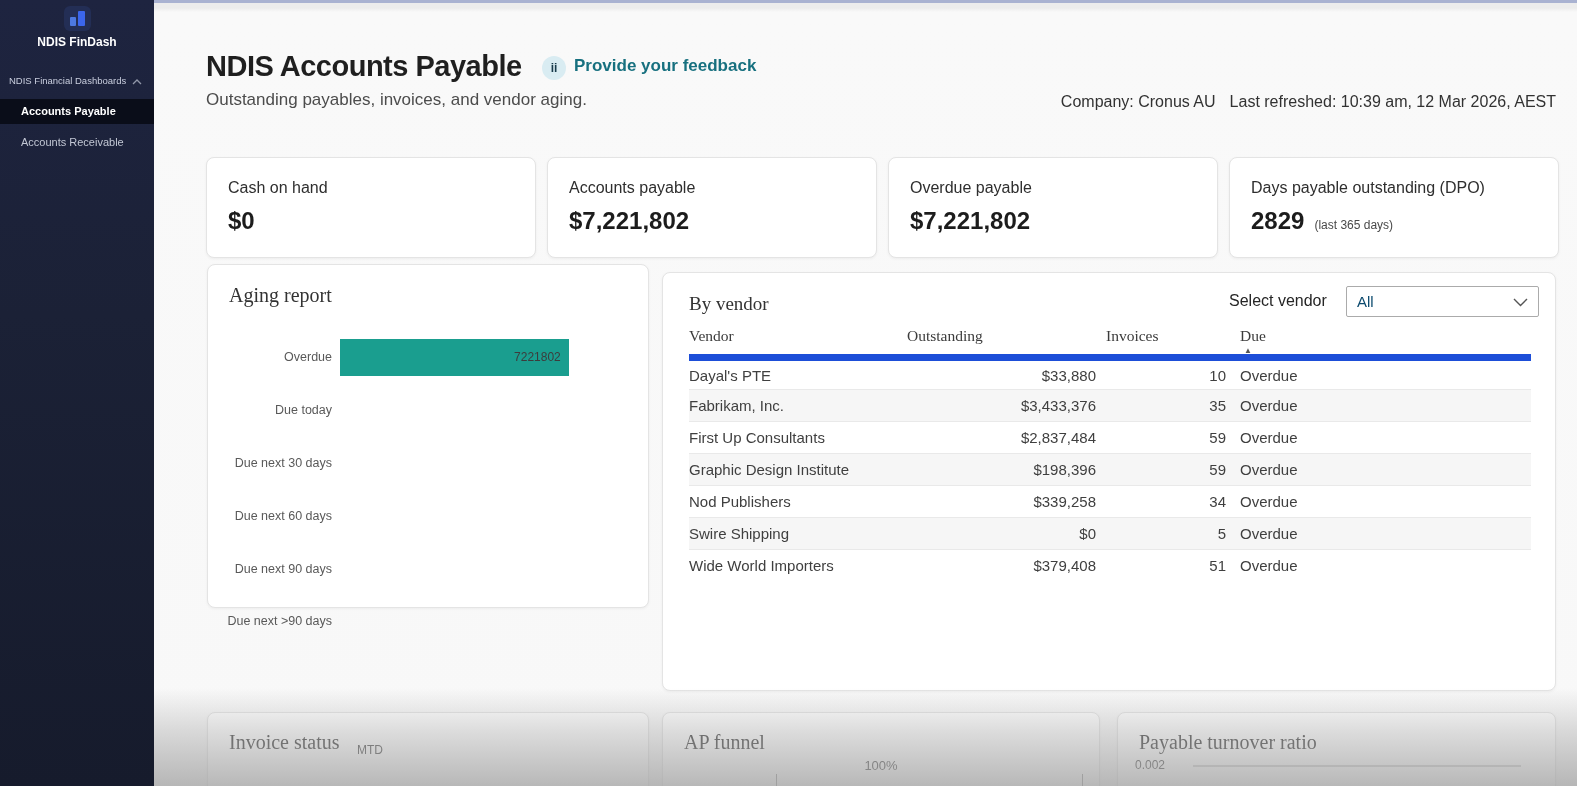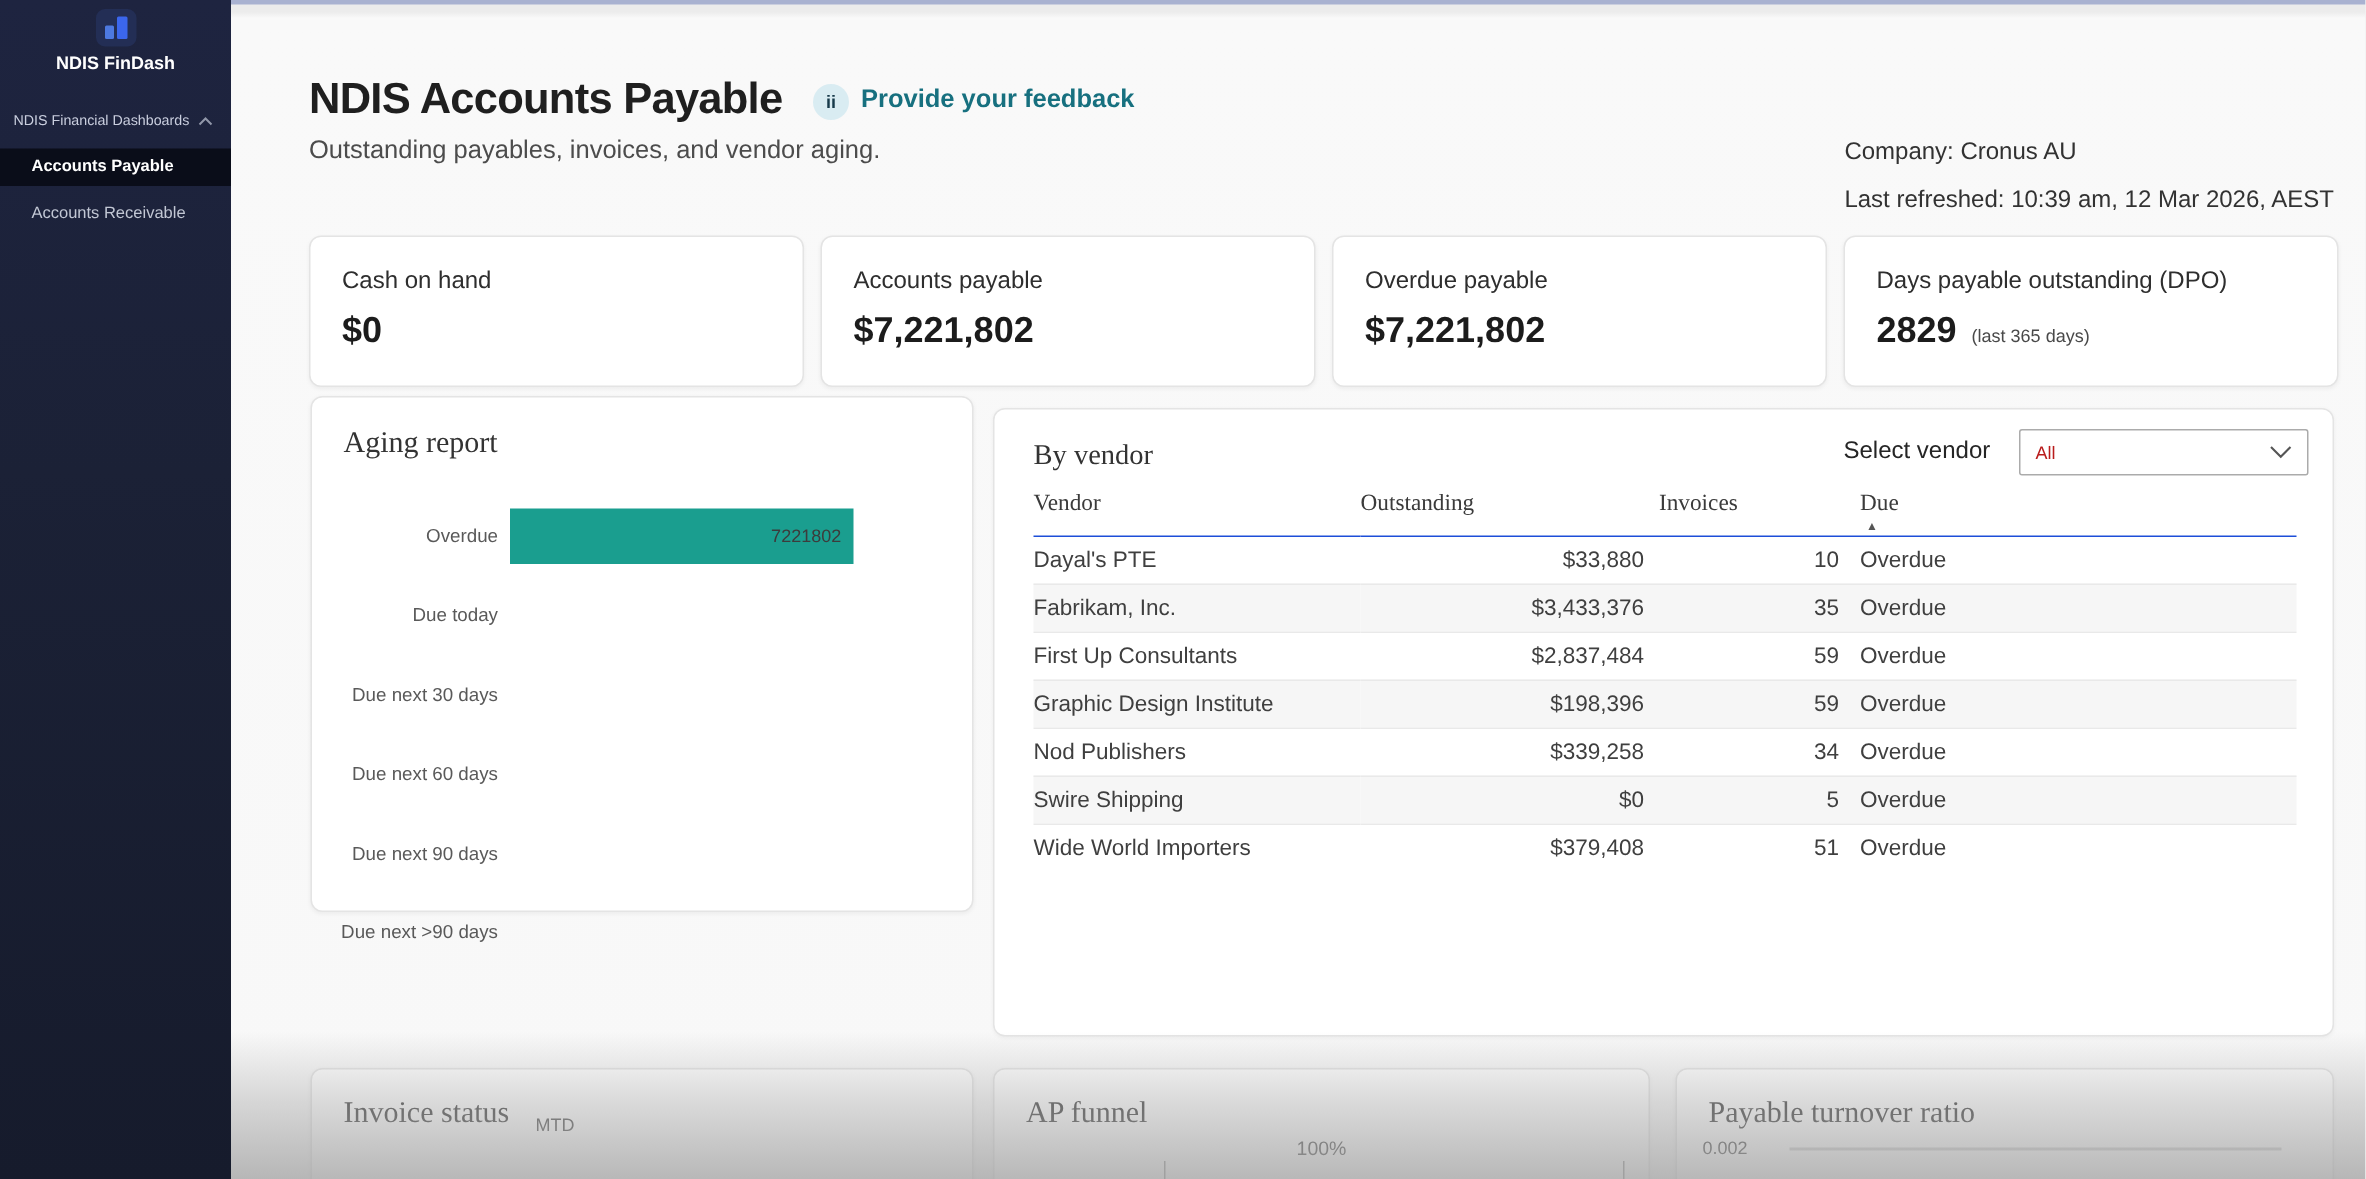--- a/index.html
+++ b/index.html
@@ -27,21 +27,21 @@
           background:linear-gradient(180deg,#ececec 0px,#ececec 8px,#f9f9f9 12px,#f8f8f8 100%); }
   .top-strip { position:absolute; left:0; top:0; right:0; height:3px; background:#a9b2d1; }
 
   .page-title { position:absolute; left:52px; top:50px; font-size:29px; font-weight:bold;
                 letter-spacing:-0.5px; color:#1f1f1f; }
   .feedback { position:absolute; left:388px; top:56px; display:flex; align-items:flex-start; gap:8px; cursor:pointer; }
   .feedback-circle { width:24px; height:24px; border-radius:50%; background:#d9ecf2; color:#173a4a;
                      font-size:12px; font-weight:bold; display:flex; align-items:center; justify-content:center; }
   .feedback-label { color:#17707f; font-size:17px; font-weight:bold; }
   .page-subtitle { position:absolute; left:52px; top:90px; font-size:17px; color:#4c4c4c; }
-  .refresh-info { position:absolute; right:21px; top:93px; font-size:16px; color:#323232; display:flex; gap:14px;flex-direction:column; }
+  .refresh-info { position:absolute; right:21px; top:93px; font-size:16px; color:#323232; display:flex; gap:14px; }
 
   .card { position:absolute; background:#fff; border:1px solid #e4e4e4; border-radius:8px;
           box-shadow:0 1px 3px rgba(0,0,0,.05); }
 
   
   .kpi { top:157px; height:101px; width:330px; }
   .kpi-label { position:absolute; left:21px; top:21px; font-size:16px; color:#2e2e2e; }
   .kpi-value-row { position:absolute; left:21px; top:49px; display:flex; align-items:baseline; gap:10px; }
   .kpi-value { font-size:24px; font-weight:bold; color:#1c1c1c; }
   .kpi-note { font-size:12px; color:#494949; }
@@ -58,24 +58,24 @@
   .aging-bar { height:37px; background:#1a9e8f; display:flex; align-items:center; justify-content:flex-end;
                padding-right:8px; font-size:12px; color:#3c3c3c; cursor:pointer; }
 
   
   .vendor-card { left:508px; top:272px; width:894px; height:419px; }
   .vendor-title { position:absolute; left:26px; top:20px; font-size:19px; }
   .vendor-select-label { position:absolute; left:566px; top:19px; font-size:16px; color:#252525; }
   .vendor-select { position:absolute; left:683px; top:13px; width:193px; height:31px; background:#fff;
                    border:1px solid #ababab; border-radius:2px; display:flex; align-items:center;
                    justify-content:space-between; padding:0 10px; cursor:pointer; }
-  .vendor-select-value { font-size:12px; color:#b91c1c; }
+  .vendor-select-value { font-size:15px; color:#0c4a6e; }
   .vendor-table { position:absolute; left:26px; top:46px; width:842px; border-collapse:collapse; }
   .vendor-table th { font-family:"Liberation Serif", serif; font-weight:normal; font-size:15.5px; color:#3b3b3b;
-                     text-align:left; height:38px; vertical-align:top; padding-top:8px; border-bottom:1px solid #1d4ed8; cursor:pointer; }
+                     text-align:left; height:38px; vertical-align:top; padding-top:8px; border-bottom:7px solid #1d4ed8; cursor:pointer; }
   .vendor-table td { font-size:15px; color:#3f3f3f; height:32px; border-top:1px solid #e9e9e9; }
   .vendor-table tr.striped td { background:#f6f6f6; }
   .col-vendor { width:218px; }
   .col-outstanding { width:189px; }
   .col-invoices { width:130px; }
   th.col-invoices { padding-left:10px; }
   td.col-outstanding, td.col-invoices { text-align:right; }
   .col-due { padding-left:14px; }
   .sort-caret { display:block; font-size:8px; color:#555; line-height:6px; margin-top:3px; margin-left:4px; }
 

